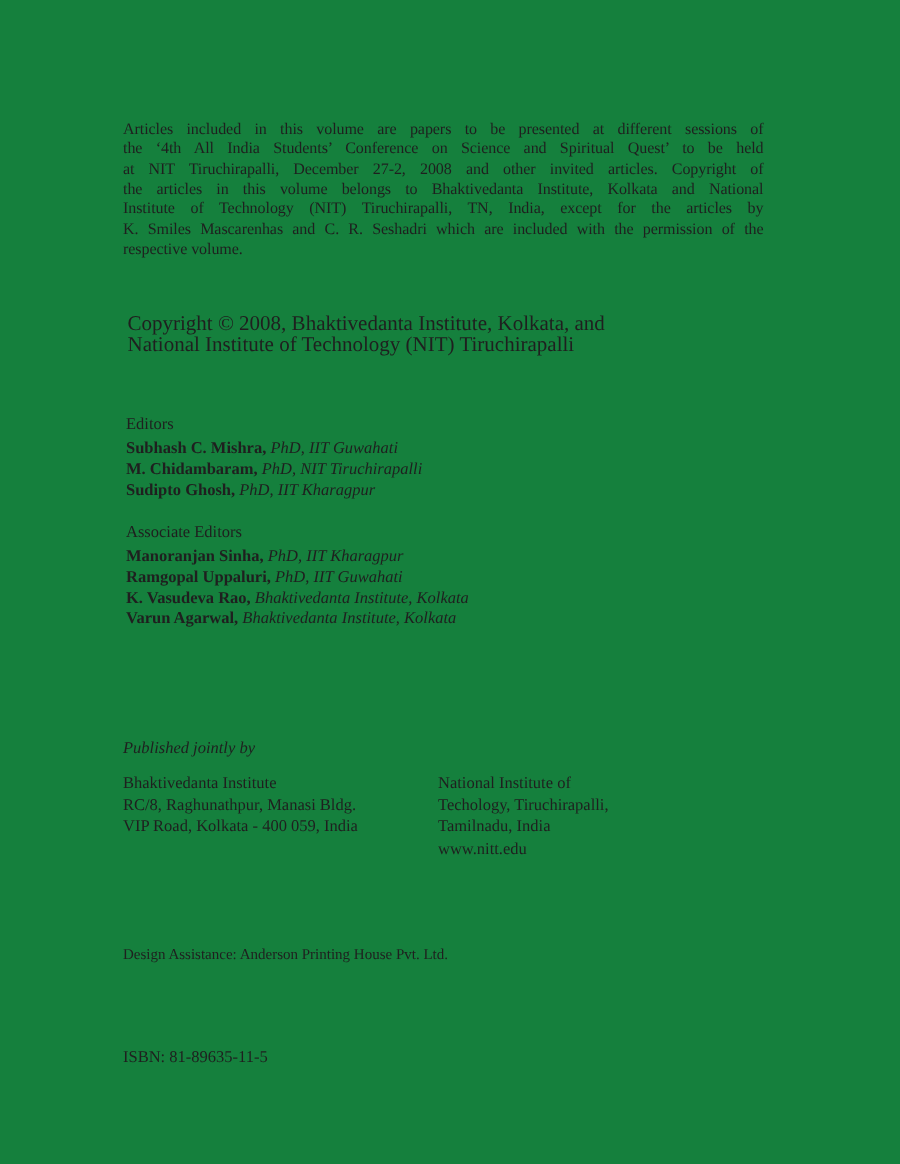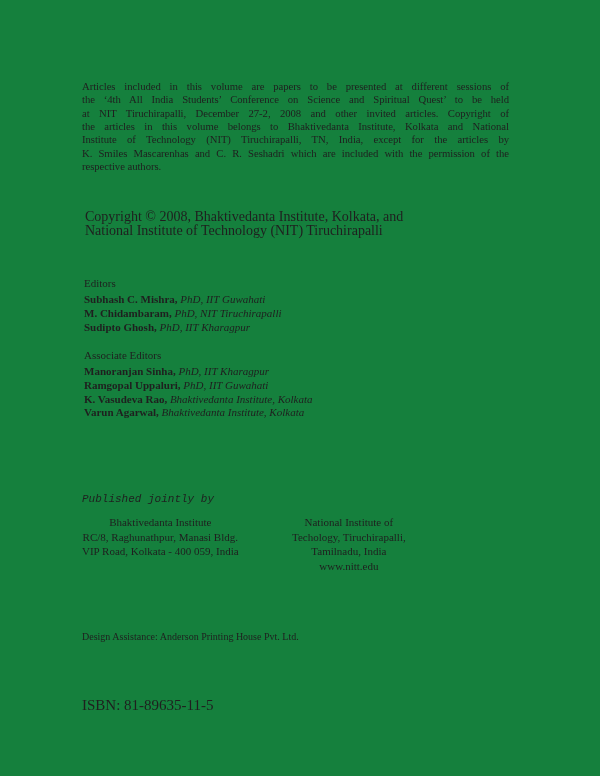--- a/index.html
+++ b/index.html
@@ -48,58 +48,56 @@
   .editors-block .block-heading { margin-bottom: 2.5px; }
   .person .name { font-weight: bold; }
   .person .aff { font-style: italic; }
 
   .published-by {
     left: 82px;
     top: 492px;
     font-size: 11px;
     font-style: italic;
     line-height: 14px;
-    font-family: Liberation Mono, monospace;
   }
 
   .address {
     top: 515px;
     font-size: 11px;
     line-height: 14.6px;
-    text-align: center;
   }
   .address-left { left: 82px; }
   .address-right { left: 292px; }
 
   .design-note {
     left: 82px;
     top: 630px;
     font-size: 10px;
     line-height: 14px;
   }
   .isbn {
     left: 82px;
     top: 698px;
-    font-size: 15px;
+    font-size: 11px;
     line-height: 14px;
   }
 </style>
 </head>
 <body>
 
 <div class="page">
 
   <section class="abs notice">
     <div class="jline">Articles included in this volume are papers to be presented at different sessions of</div>
     <div class="jline">the ‘4th All India Students’ Conference on Science and Spiritual Quest’ to be held</div>
     <div class="jline">at NIT Tiruchirapalli, December 27-2, 2008 and other invited articles. Copyright of</div>
     <div class="jline">the articles in this volume belongs to Bhaktivedanta Institute, Kolkata and National</div>
     <div class="jline">Institute of Technology (NIT) Tiruchirapalli, TN, India, except for the articles by</div>
     <div class="jline">K. Smiles Mascarenhas and C. R. Seshadri which are included with the permission of the</div>
-    <div class="jline jlast">respective authors.</div>
+    <div class="jline jlast">respective volume.</div>
   </section>
 
   <section class="abs copyright">
     <div>Copyright © 2008, Bhaktivedanta Institute, Kolkata, and</div>
     <div>National Institute of Technology (NIT) Tiruchirapalli</div>
   </section>
 
   <section class="abs editors-block" style="top:277px;">
     <div class="block-heading">Editors</div>
     <div class="person">

